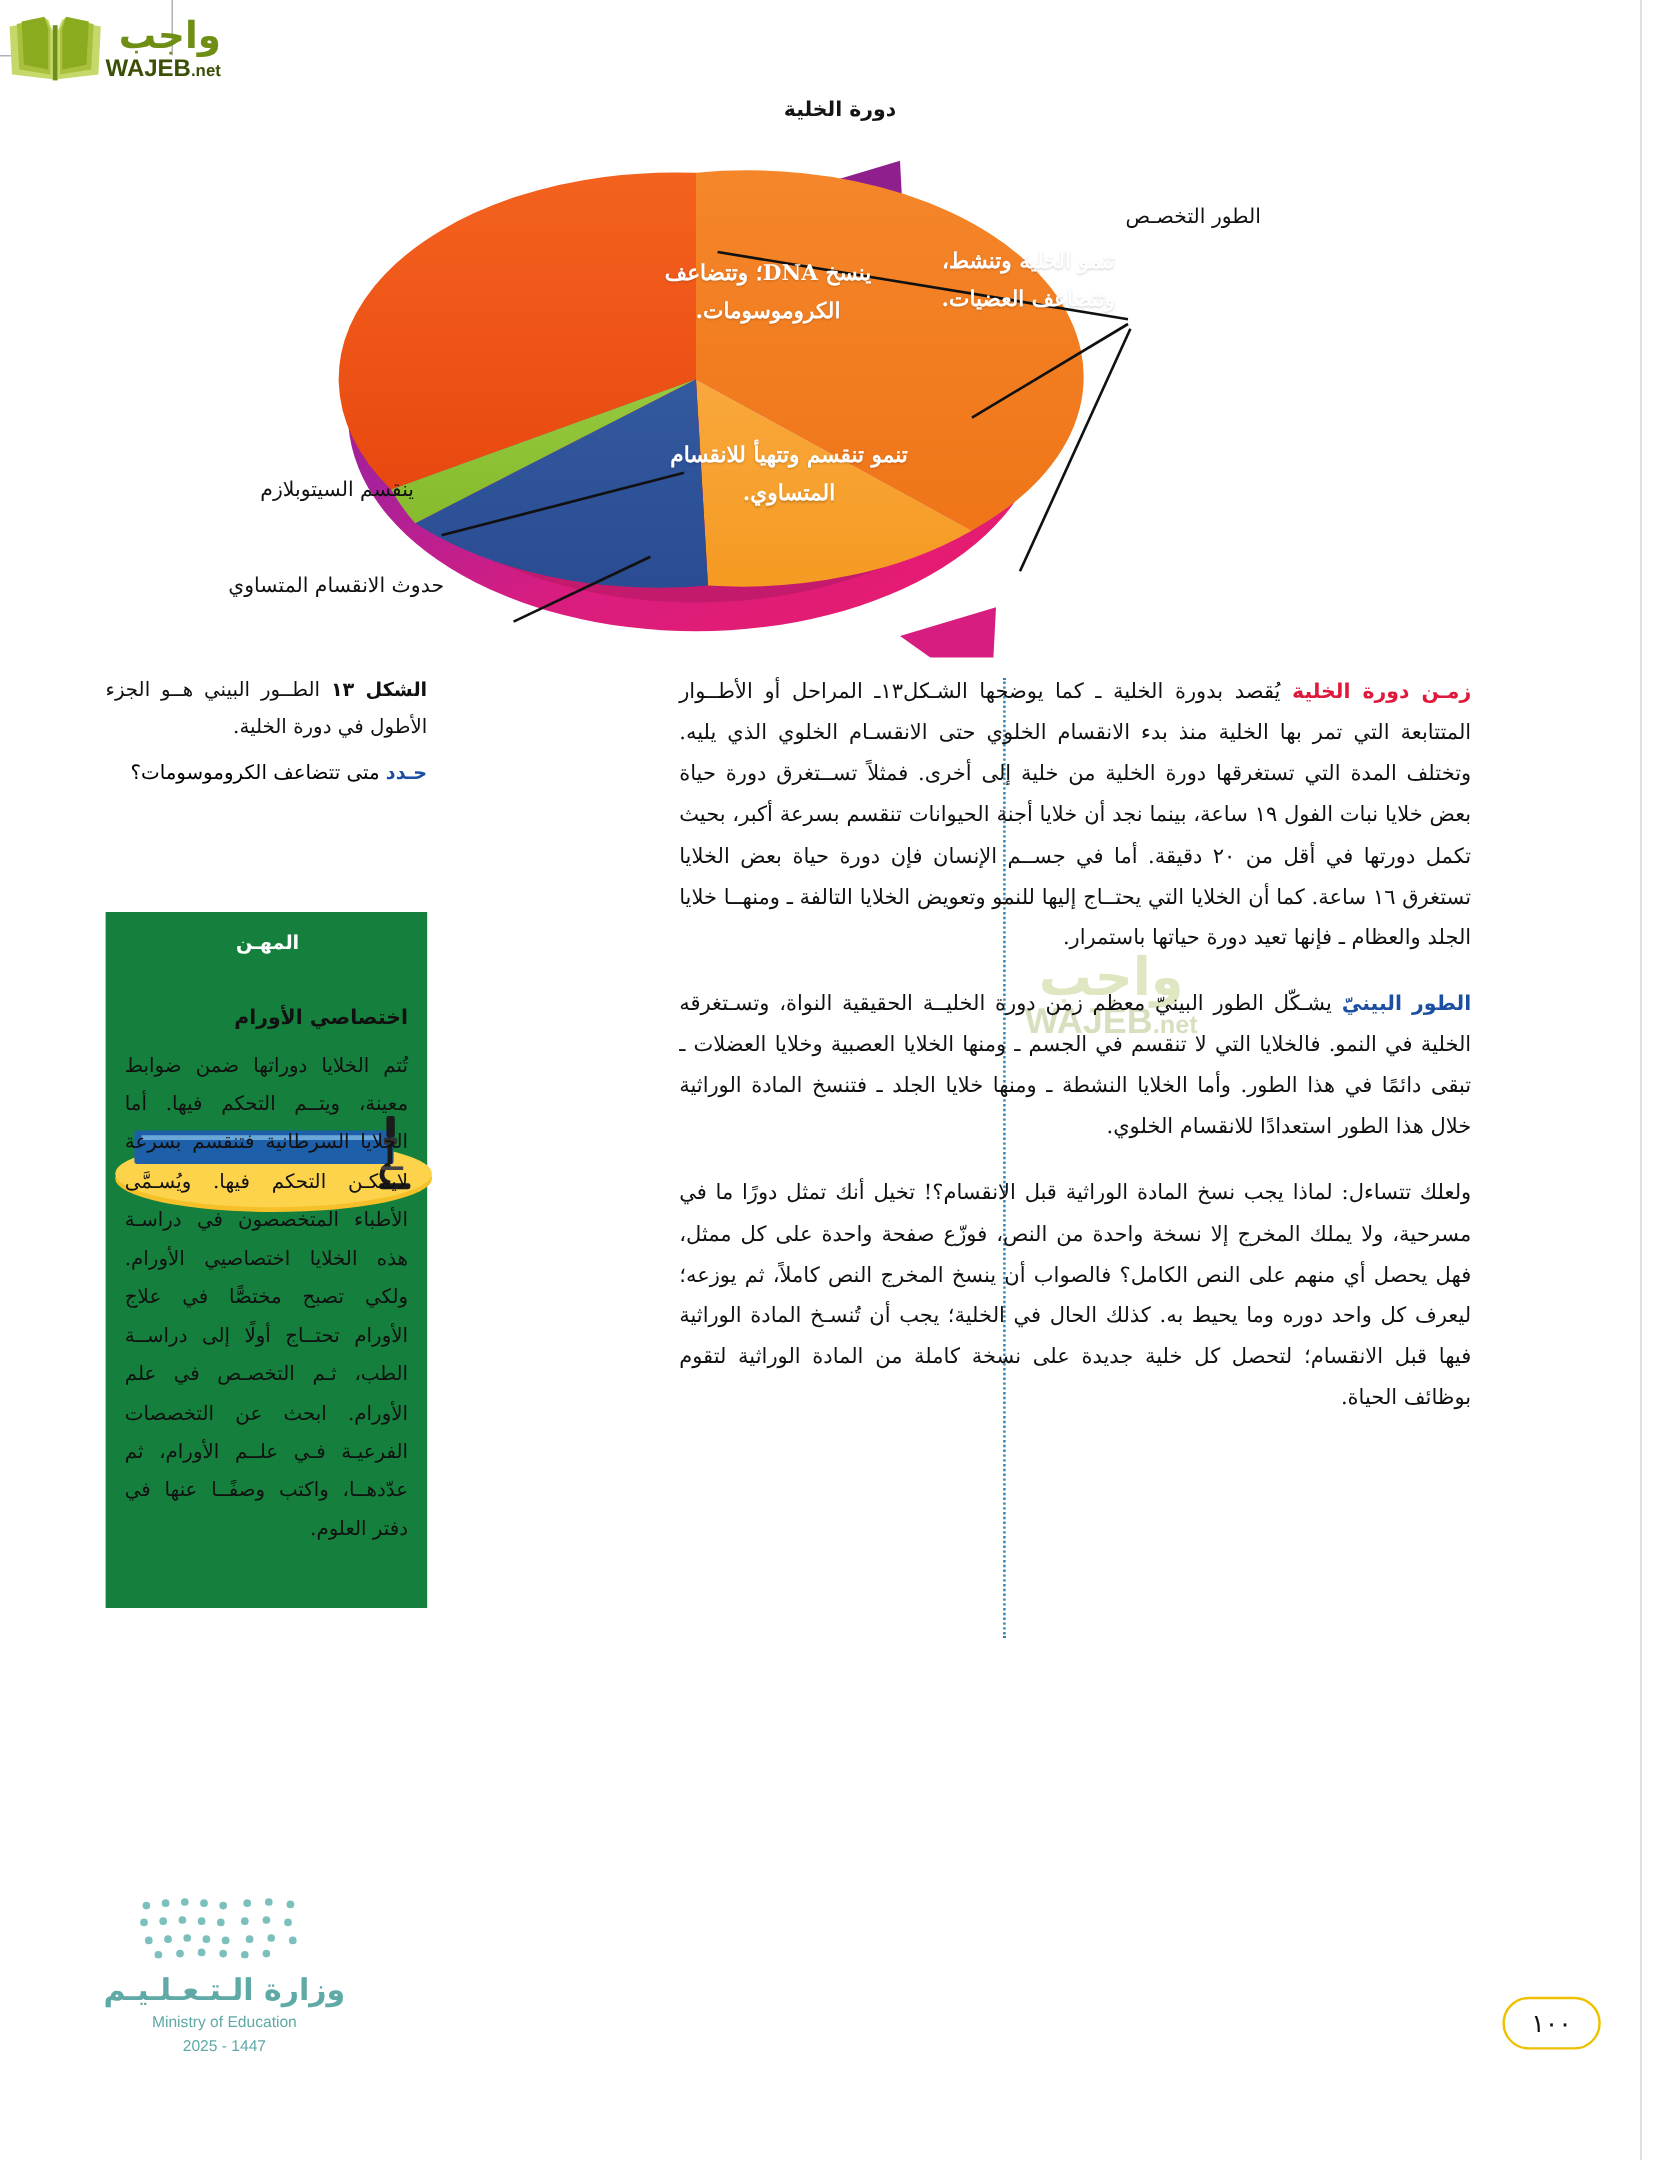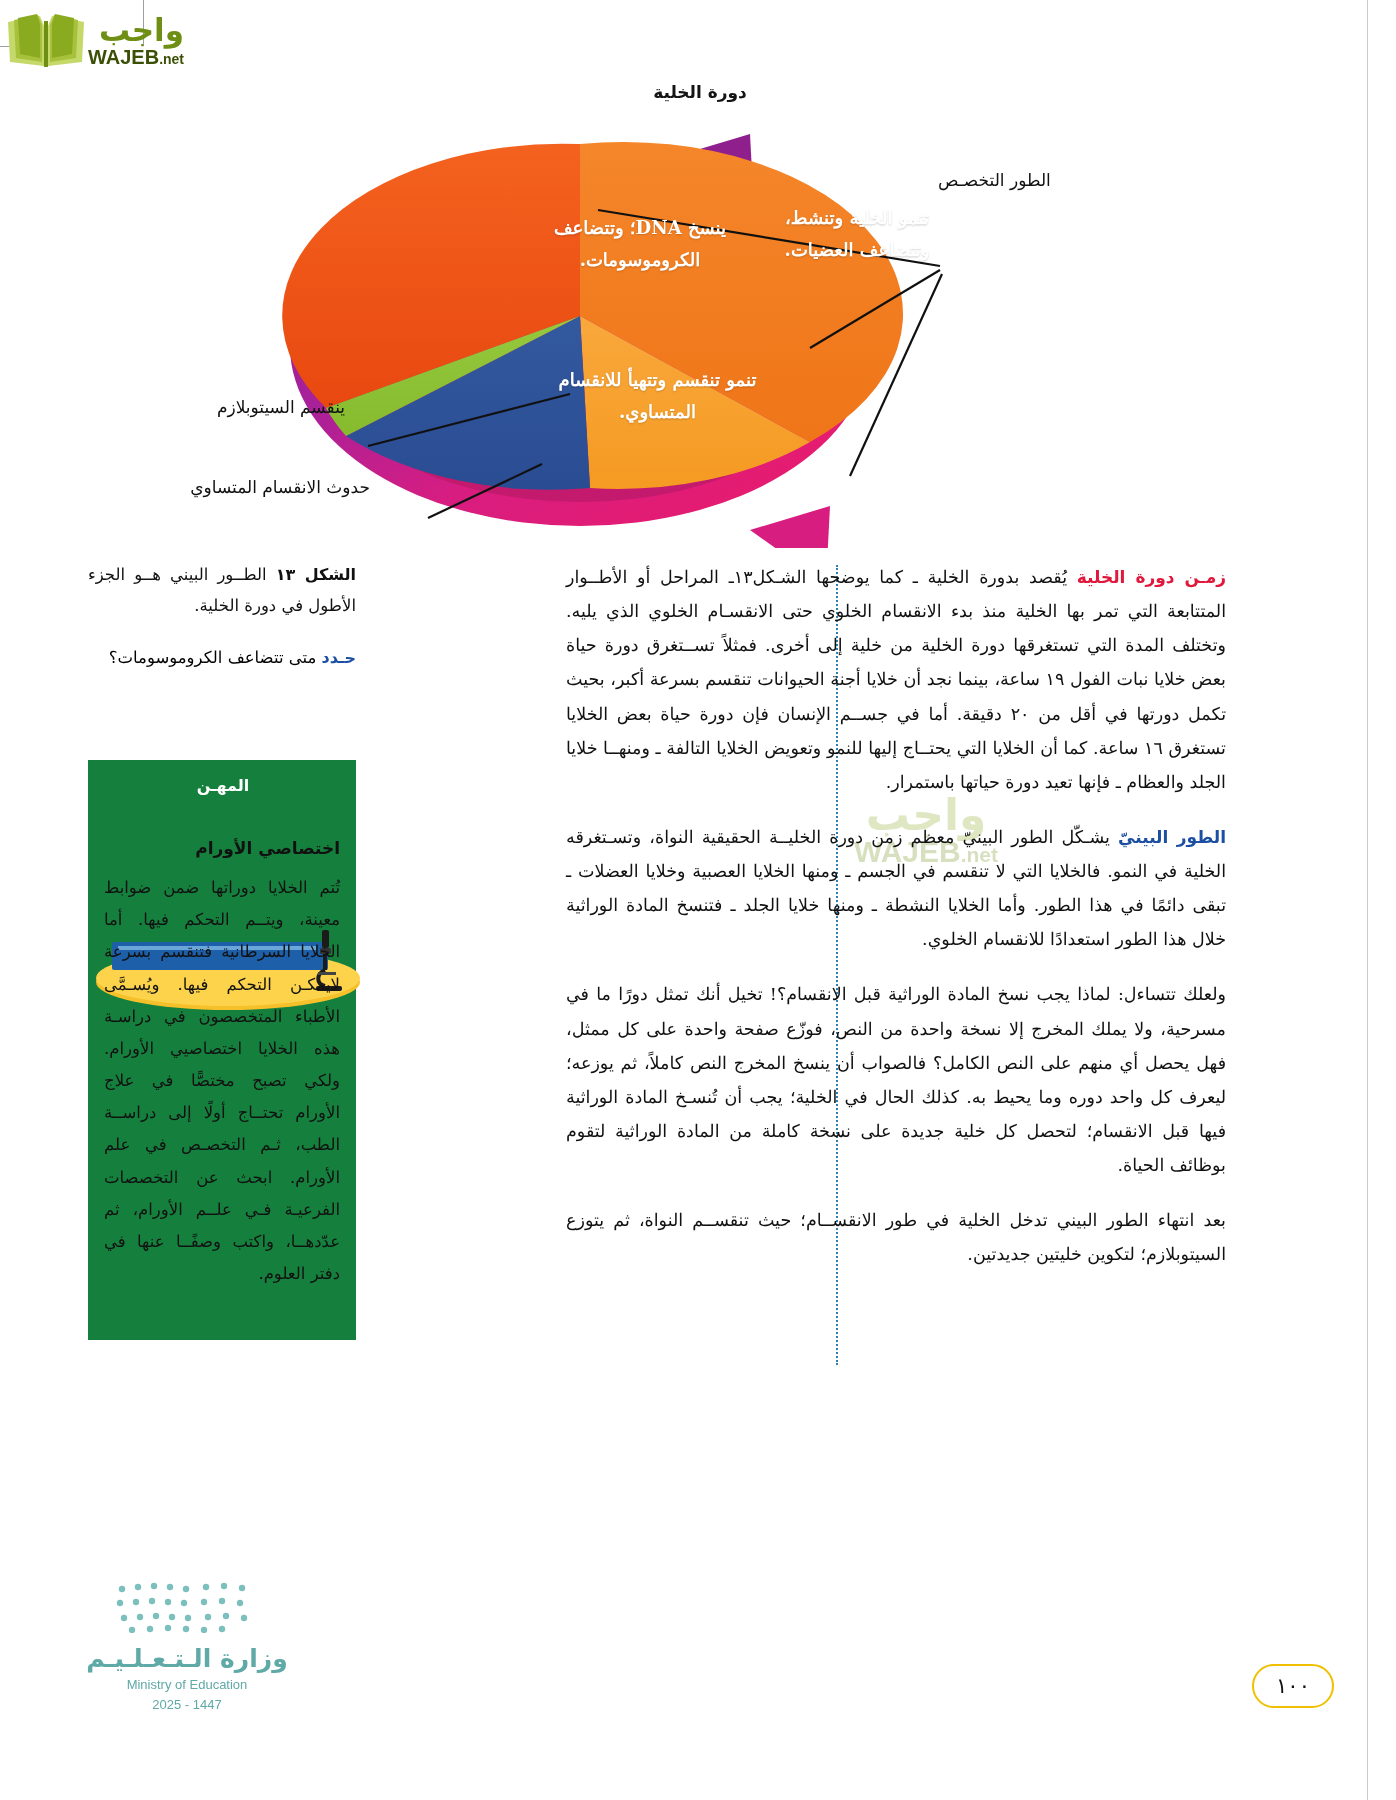--- a/index.html
+++ b/index.html
@@ -150,21 +150,21 @@
     text-align: justify;
   }
   #fig-caption .fig-num {
     font-family: "DejaVu Sans", sans-serif;
     font-weight: bold;
     font-size: 16px;
     color: #111;
     white-space: nowrap;
   }
   #fig-question {
-    margin-top: 22px;
+    margin-top: 8px;
     font-family: "DejaVu Serif", serif;
     font-size: 16.5px;
     line-height: 1.85;
     text-align: justify;
   }
   #fig-question .q-label {
     color: #1c4fa1; font-weight: bold;
     font-family: "DejaVu Sans", sans-serif; font-size: 16px;
   }
 
@@ -373,21 +373,20 @@
     <div id="main-col">
       <p>
         <span class="term-red">زمـن دورة الخلية</span>
         <span>يُقصد بدورة الخلية ـ كما يوضحها الشـكل١٣ـ المراحل أو الأطــوار المتتابعة التي تمر بها الخلية منذ بدء الانقسام الخلوي حتى الانقسـام الخلوي الذي يليه. وتختلف المدة التي تستغرقها دورة الخلية من خلية إلى أخرى. فمثلاً تســتغرق دورة حياة بعض خلايا نبات الفول ١٩ ساعة، بينما نجد أن خلايا أجنة الحيوانات تنقسم بسرعة أكبر، بحيث تكمل دورتها في أقل من ٢٠ دقيقة. أما في جســم الإنسان فإن دورة حياة بعض الخلايا تستغرق ١٦ ساعة. كما أن الخلايا التي يحتــاج إليها للنمو وتعويض الخلايا التالفة ـ ومنهــا خلايا الجلد والعظام ـ فإنها تعيد دورة حياتها باستمرار.</span>
       </p>
       <p>
         <span class="term-blue">الطور البينيّ</span>
         <span>يشـكّل الطور البينيّ معظم زمن دورة الخليــة الحقيقية النواة، وتسـتغرقه الخلية في النمو. فالخلايا التي لا تنقسم في الجسم ـ ومنها الخلايا العصبية وخلايا العضلات ـ تبقى دائمًا في هذا الطور. وأما الخلايا النشطة ـ ومنها خلايا الجلد ـ فتنسخ المادة الوراثية خلال هذا الطور استعدادًا للانقسام الخلوي.</span>
       </p>
       <p>ولعلك تتساءل: لماذا يجب نسخ المادة الوراثية قبل الانقسام؟! تخيل أنك تمثل دورًا ما في مسرحية، ولا يملك المخرج إلا نسخة واحدة من النص، فوزّع صفحة واحدة على كل ممثل، فهل يحصل أي منهم على النص الكامل؟ فالصواب أن ينسخ المخرج النص كاملاً، ثم يوزعه؛ ليعرف كل واحد دوره وما يحيط به. كذلك الحال في الخلية؛ يجب أن تُنسـخ المادة الوراثية فيها قبل الانقسام؛ لتحصل كل خلية جديدة على نسخة كاملة من المادة الوراثية لتقوم بوظائف الحياة.</p>
-      <p>بعد انتهاء الطور البيني تدخل الخلية في طور الانقســام؛ حيث تنقســم النواة، ثم يتوزع السيتوبلازم؛ لتكوين خليتين جديدتين.</p>
     </div>
 
     <div id="side-col">
 
       <div id="fig-caption">
         <span class="fig-num">الشكل ١٣</span>
         <span>الطــور البيني هــو الجزء الأطول في دورة الخلية.</span>
       </div>
 
       <div id="fig-question">

